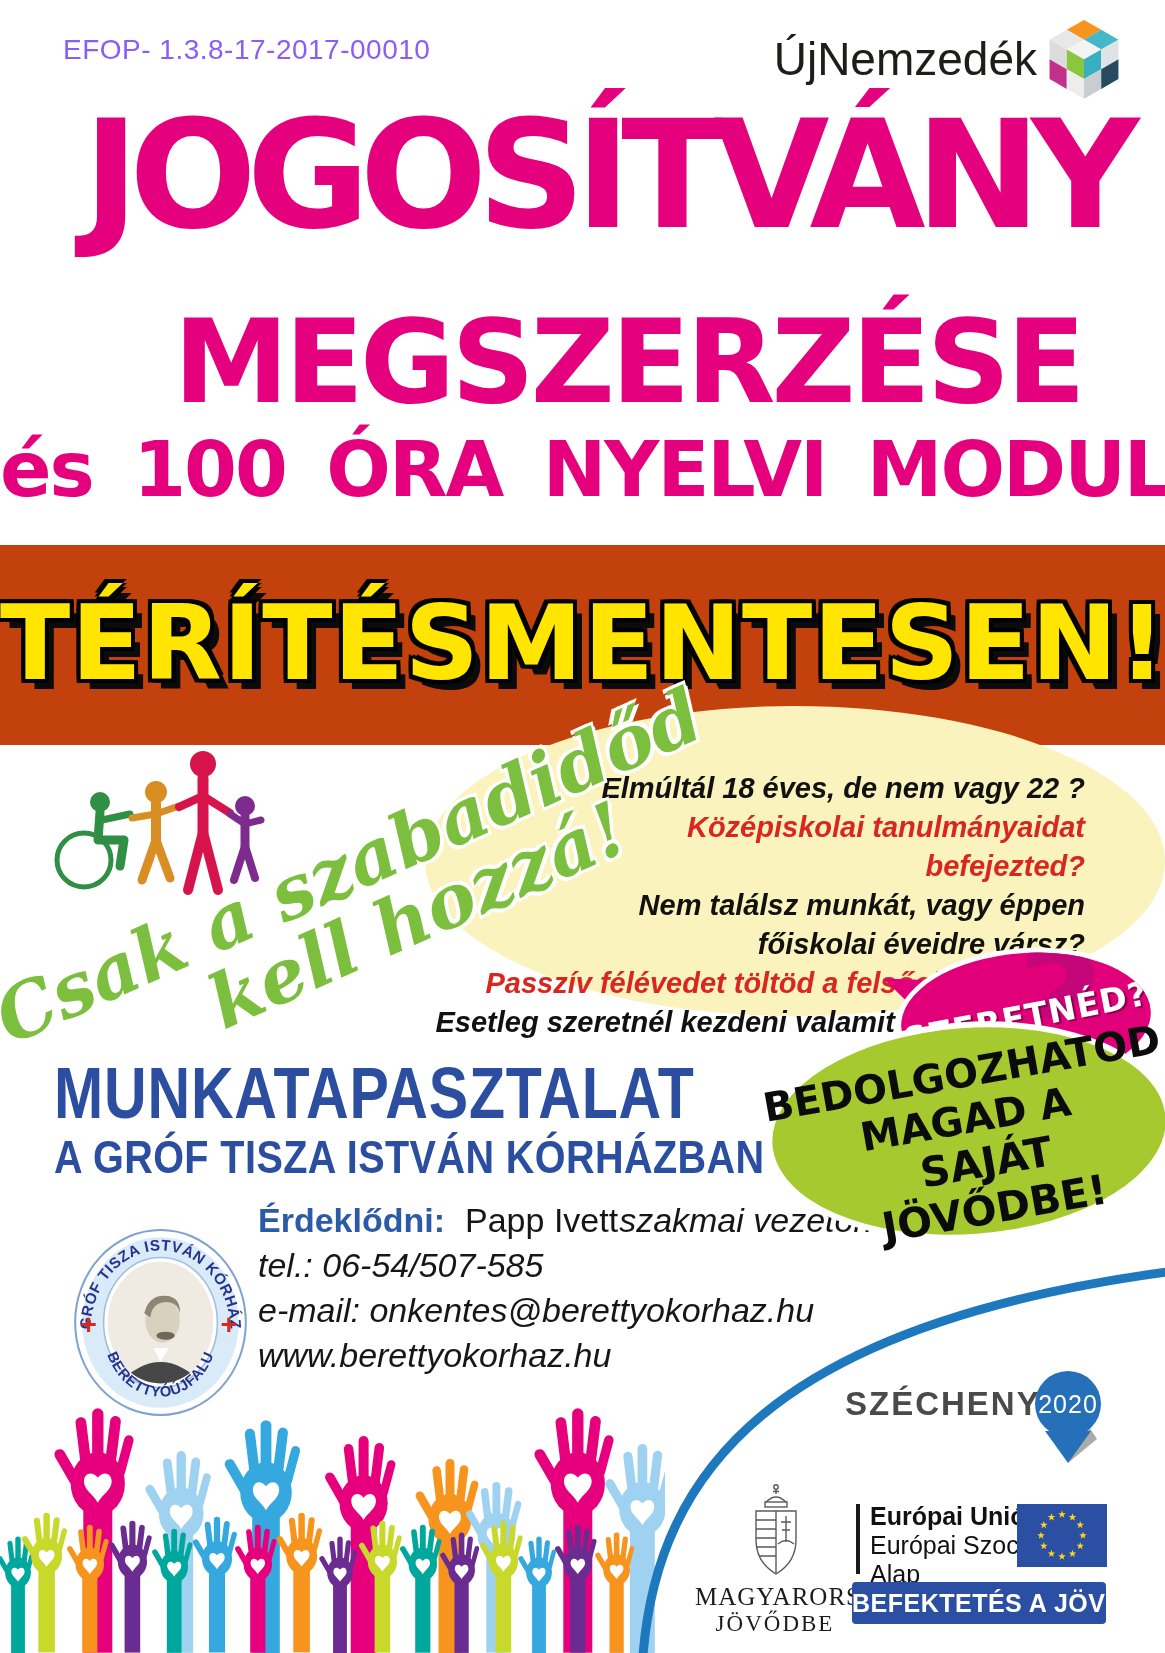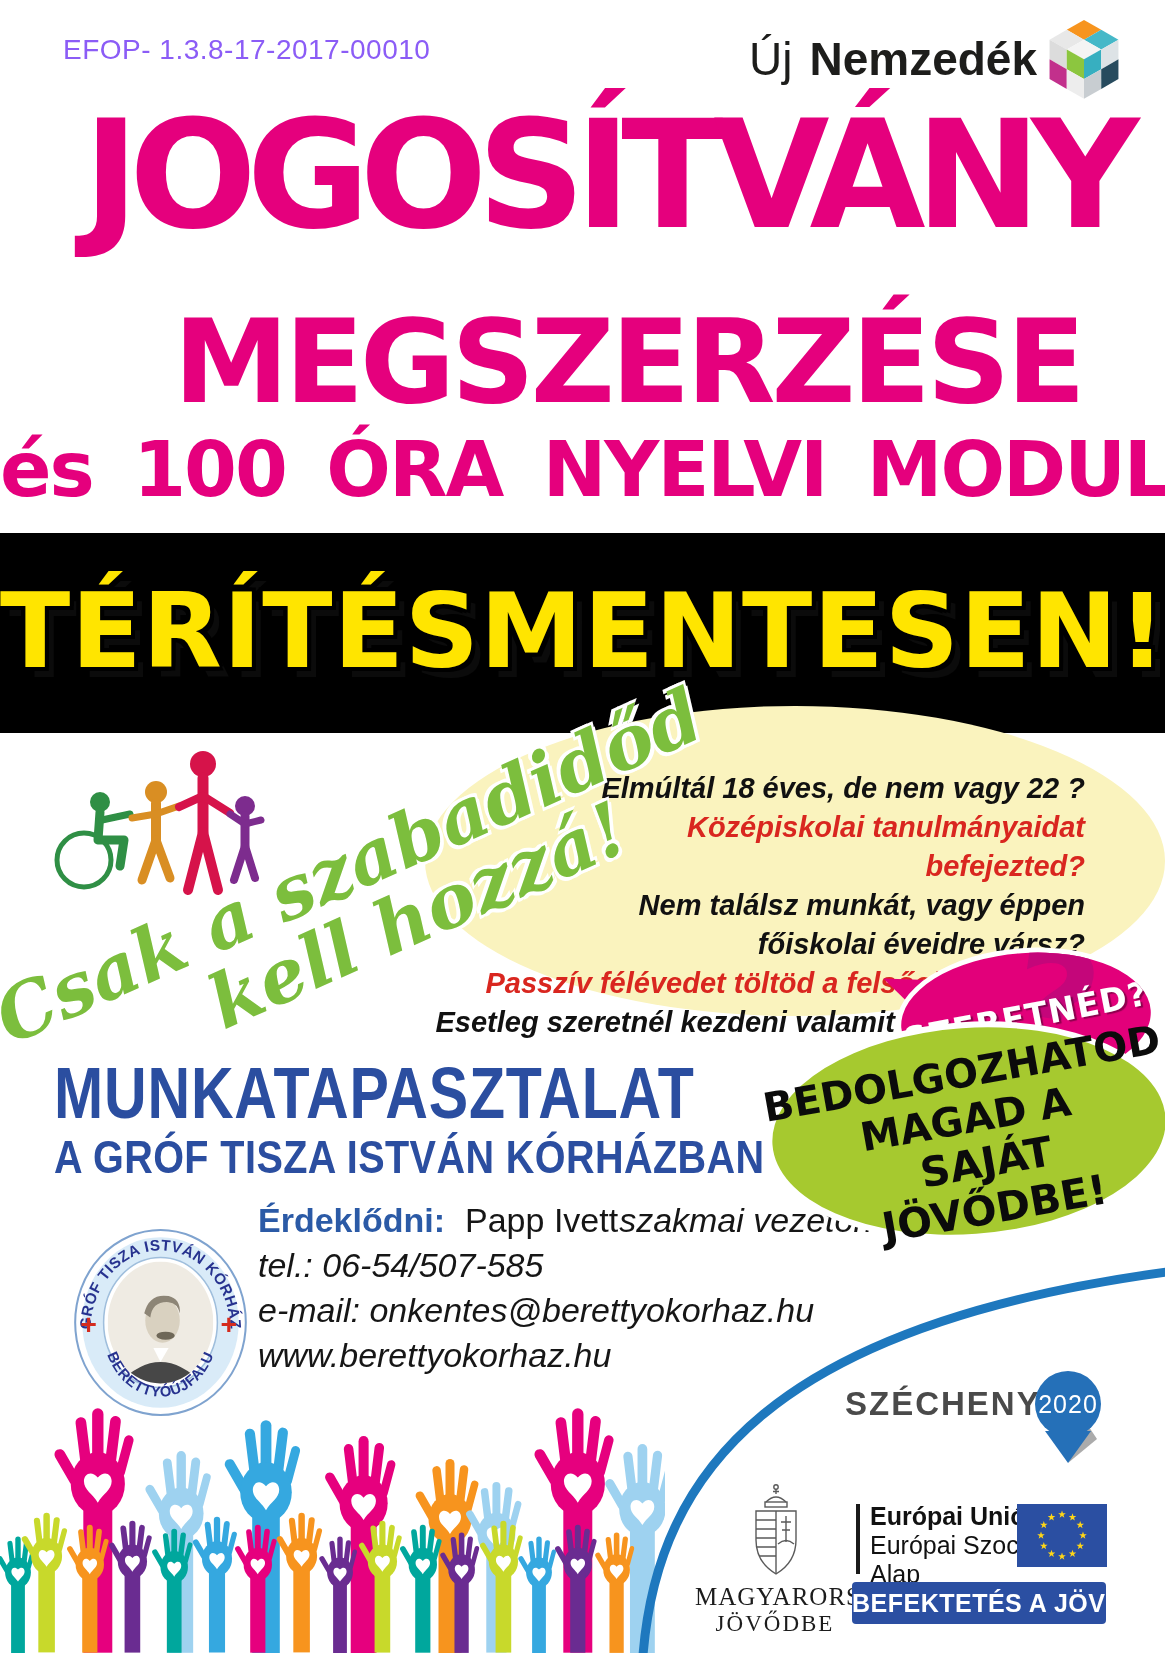--- a/index.html
+++ b/index.html
@@ -4,32 +4,32 @@
 <style>
   html,body{margin:0;padding:0;background:#fff;}
   .poster{position:relative;width:1165px;height:1653px;background:#ffffff;overflow:hidden;
           font-family:"Liberation Sans",sans-serif;color:#111;}
   .abs{position:absolute;}
 
   
   .efop{left:63px;top:34px;font-size:28px;color:#8b5cf6;letter-spacing:0.5px;}
   .brand{top:32px;right:128px;font-size:46px;color:#1d1d1b;white-space:nowrap;}
   .brand .pre{font-weight:normal;}
-  .brand .name{font-weight:bold;margin-left:17px;}
+  .brand .name{font-weight:normal;}
   .brand-cube{top:18px;right:40px;}
 
   
   .title-line{left:0;width:100%;text-align:center;color:#E5007D;font-weight:bold;
               font-family:"DejaVu Sans",sans-serif;line-height:1;white-space:nowrap;}
   .t1{top:100px;font-size:150px;letter-spacing:-10px;padding-left:24px;}
   .t2{top:304px;font-size:116px;letter-spacing:-4px;padding-left:45px;}
   .t3{top:432px;font-size:76px;letter-spacing:-2px;word-spacing:16px;}
 
   
-  .banner{left:0;top:533px;width:100%;height:200px;background:#000000;}
+  .banner{left:0;top:545px;width:100%;height:200px;background:#c2410c;}
   .banner-text{left:0;top:0;width:100%;text-align:center;line-height:196px;
     font-family:"DejaVu Sans",sans-serif;font-weight:bold;font-size:103px;color:#FFE500;
     letter-spacing:1px;white-space:nowrap;
     text-shadow:-4px -4px 0 #000,4px -4px 0 #000,-4px 4px 0 #000,4px 4px 0 #000,
                 -4px 0 0 #000,4px 0 0 #000,0 -4px 0 #000,0 4px 0 #000,9px 10px 0 #0b0b0b;}
 
   
   .q-ellipse{left:425px;top:706px;width:740px;height:310px;border-radius:50%;background:#FAF3BE;}
   .questions{left:405px;top:769px;width:680px;text-align:right;font-weight:bold;font-style:italic;
              font-size:29px;line-height:39px;}

